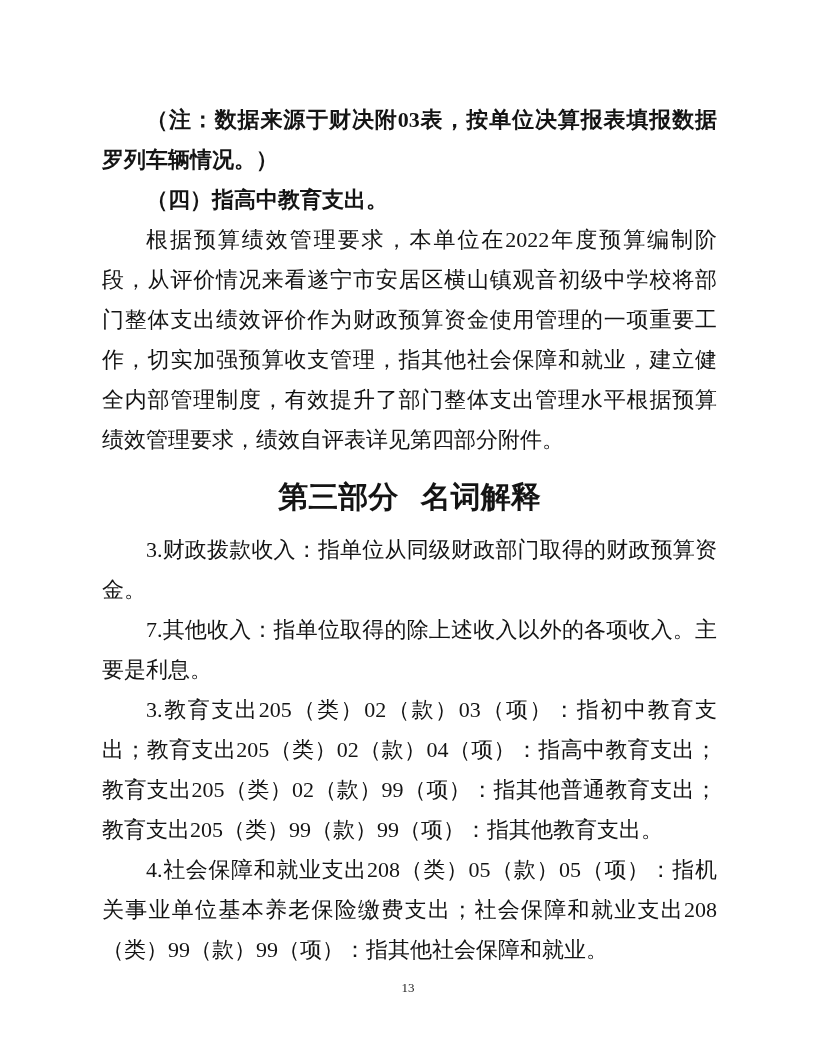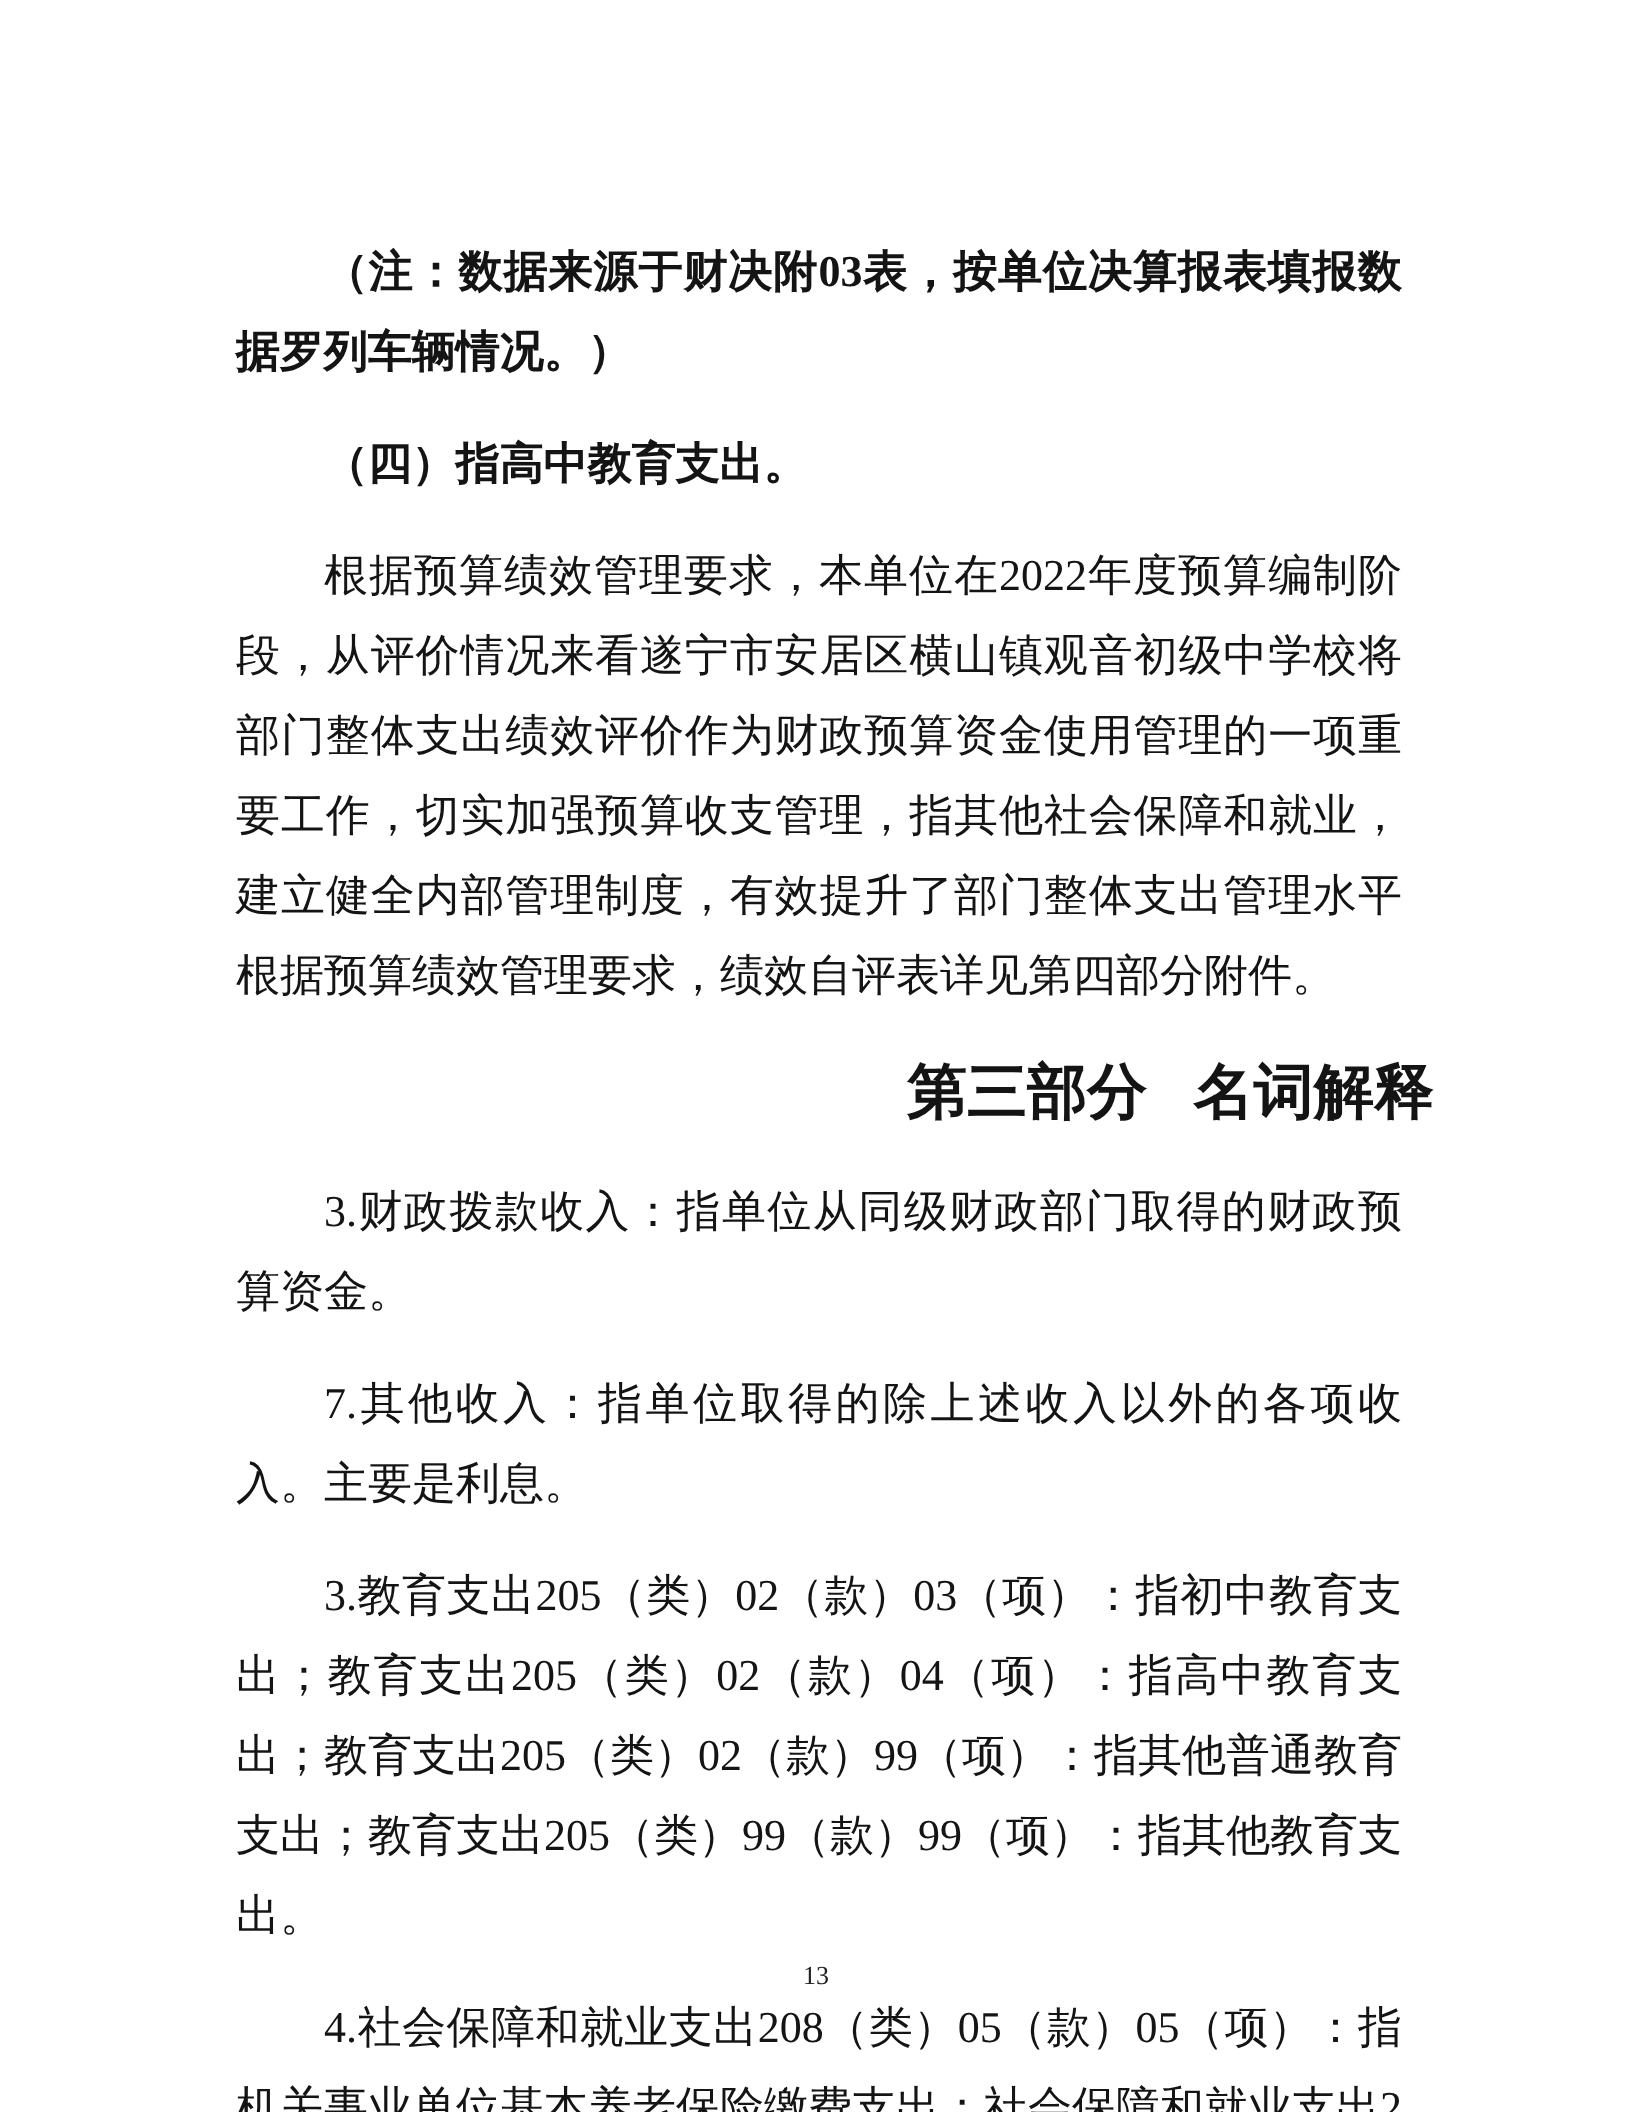--- a/index.html
+++ b/index.html
@@ -23,34 +23,34 @@
   .content {
     position: absolute;
     top: 100px;
     left: 102px;
     width: 615px;
   }
   .para {
     font-family: "Liberation Serif", "DejaVu Serif", serif;
     font-size: 22px;
     line-height: 40px;
-    margin: 16px;
+    margin: 0;
     text-align: justify;
     text-indent: 2em;
     word-break: break-all;
   }
   .para.emph {
     font-weight: bold;
   }
   .part-heading {
-    font-family: Liberation Sans, sans-serif;
+    font-family: Liberation Serif, serif;
     font-size: 30px;
     line-height: 46px;
     font-weight: bold;
-    text-align: right;
+    text-align: center;
     margin: 14px 0 10px 0;
     word-spacing: 0.5em;
   }
   .page-number {
     position: absolute;
     left: 0;
     right: 0;
     bottom: 60px;
     text-align: center;
     font-family: "Liberation Serif", "DejaVu Serif", serif;

